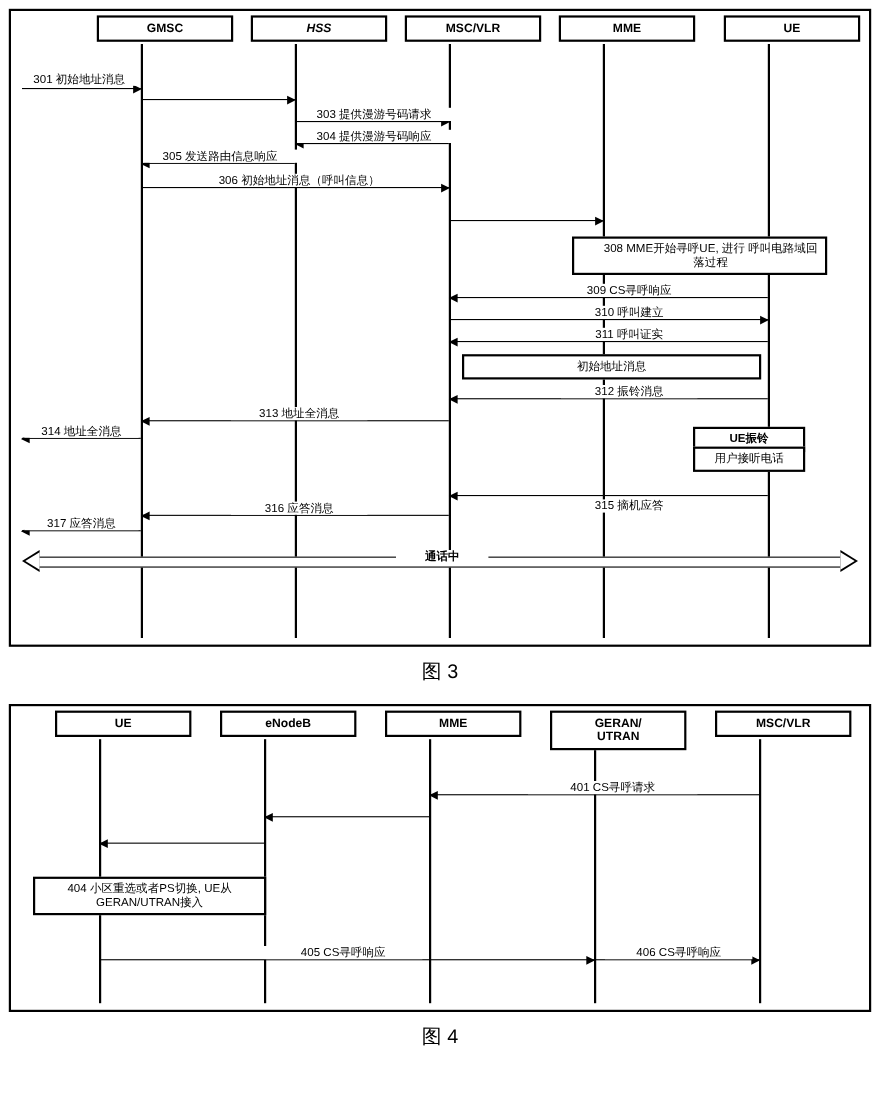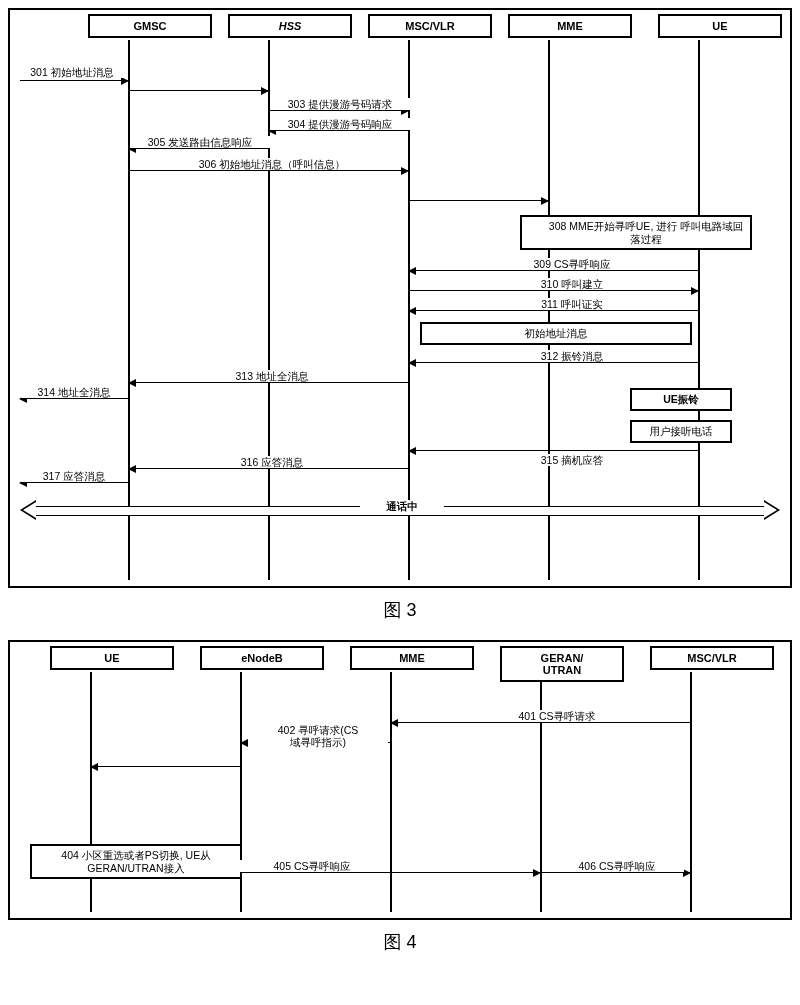--- a/index.html
+++ b/index.html
@@ -167,21 +167,21 @@
   <div class="msg-arrow left" style="top:352px; left:399px; width:289px;"></div>
   <div class="msg-label" style="top:340px; left:500px; width:120px;">312 振铃消息</div>
 
   <div class="msg-arrow left" style="top:372px; left:119px; width:279px;"></div>
   <div class="msg-label" style="top:360px; left:200px; width:120px;">313 地址全消息</div>
 
   <div class="msg-arrow left" style="top:388px; left:10px; width:108px;"></div>
   <div class="msg-label" style="top:376px; left:12px; width:100px;">314 地址全消息</div>
 
   <div class="block" style="top:378px; left:620px; width:90px;font-weight:bold;">UE振铃</div>
-  <div class="block" style="top:410px; left:620px; width:90px;">用户接听电话</div>
+  <div class="block" style="top:396px; left:620px; width:90px;">用户接听电话</div>
 
   <div class="msg-arrow left" style="top:440px; left:399px; width:289px;"></div>
   <div class="msg-label" style="top:428px; left:500px; width:120px;margin-top:16px;">315 摘机应答</div>
 
   <div class="msg-arrow left" style="top:458px; left:119px; width:279px;"></div>
   <div class="msg-label" style="top:446px; left:200px; width:120px;">316 应答消息</div>
 
   <div class="msg-arrow left" style="top:472px; left:10px; width:108px;"></div>
   <div class="msg-label" style="top:460px; left:12px; width:100px;">317 应答消息</div>
 
@@ -207,26 +207,24 @@
   <div class="lifeline" style="left:80px;  height:240px;"></div>
   <div class="lifeline" style="left:230px; height:240px;"></div>
   <div class="lifeline" style="left:380px; height:240px;"></div>
   <div class="lifeline" style="left:530px; height:240px;"></div>
   <div class="lifeline" style="left:680px; height:240px;"></div>
 
   <div class="msg-arrow left" style="top:80px; left:381px; width:299px;"></div>
   <div class="msg-label" style="top:68px; left:470px; width:150px;">401 CS寻呼请求</div>
 
   <div class="msg-arrow left" style="top:100px; left:231px; width:149px;"></div>
-  <div class="msg-label" style="top:82px; left:238px; width:136px;">402 寻呼请求(CS
-域寻呼指示)</div>
 
   <div class="msg-arrow left" style="top:124px; left:81px; width:149px;"></div>
 
-  <div class="block" style="top:155px; left:20px; width:200px;margin-top:47px;">404 小区重选或者PS切换, UE从
+  <div class="block" style="top:155px; left:20px; width:200px;">404 小区重选或者PS切换, UE从
 GERAN/UTRAN接入</div>
 
   <div class="msg-arrow right" style="top:230px; left:81px; width:449px;"></div>
   <div class="msg-label" style="top:218px; left:230px; width:140px;">405 CS寻呼响应</div>
 
   <div class="msg-arrow right" style="top:230px; left:531px; width:149px;"></div>
   <div class="msg-label" style="top:218px; left:540px; width:130px;">406 CS寻呼响应</div>
 
 </div>
 <div class="fig-caption">图 4</div>

